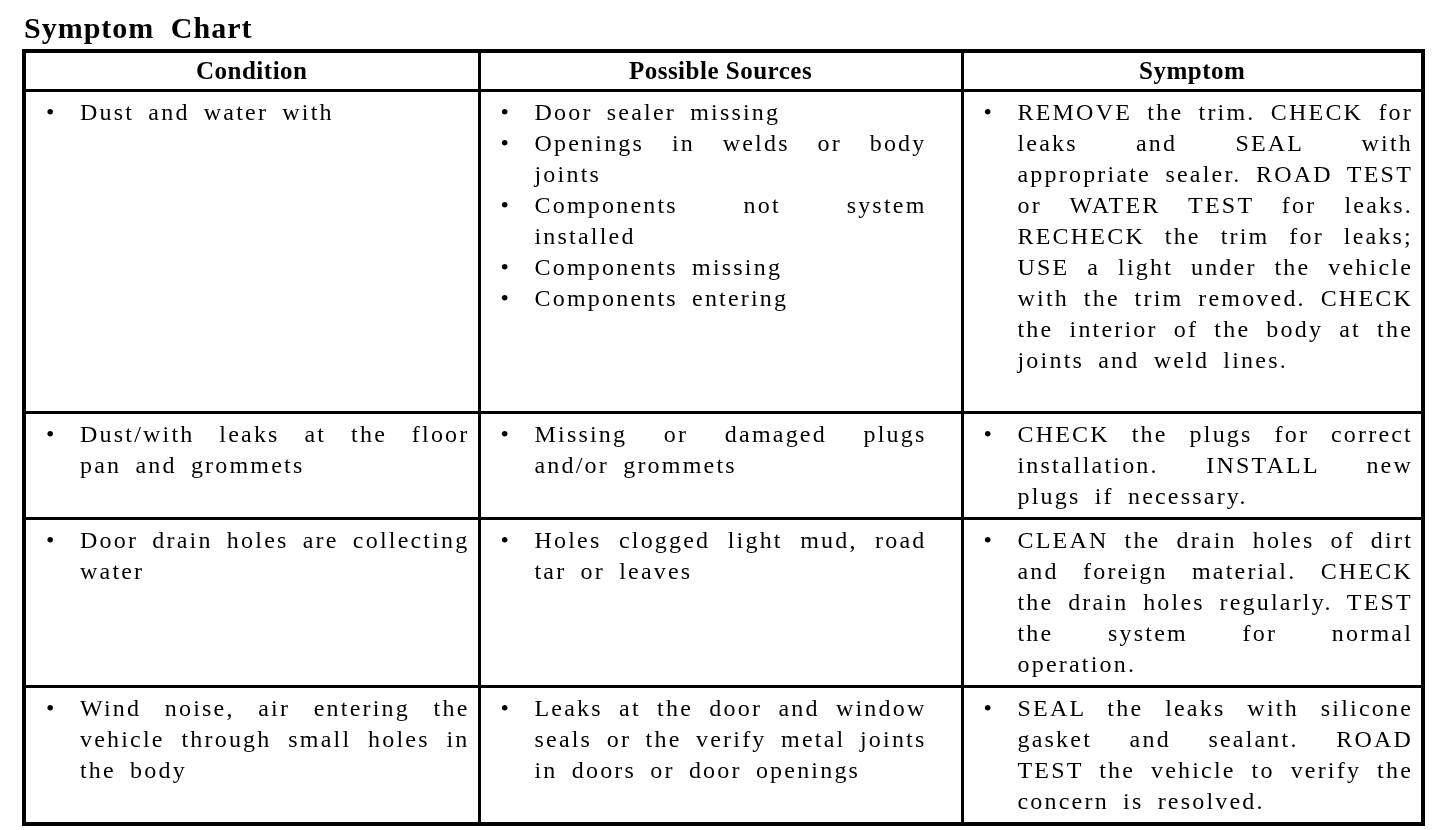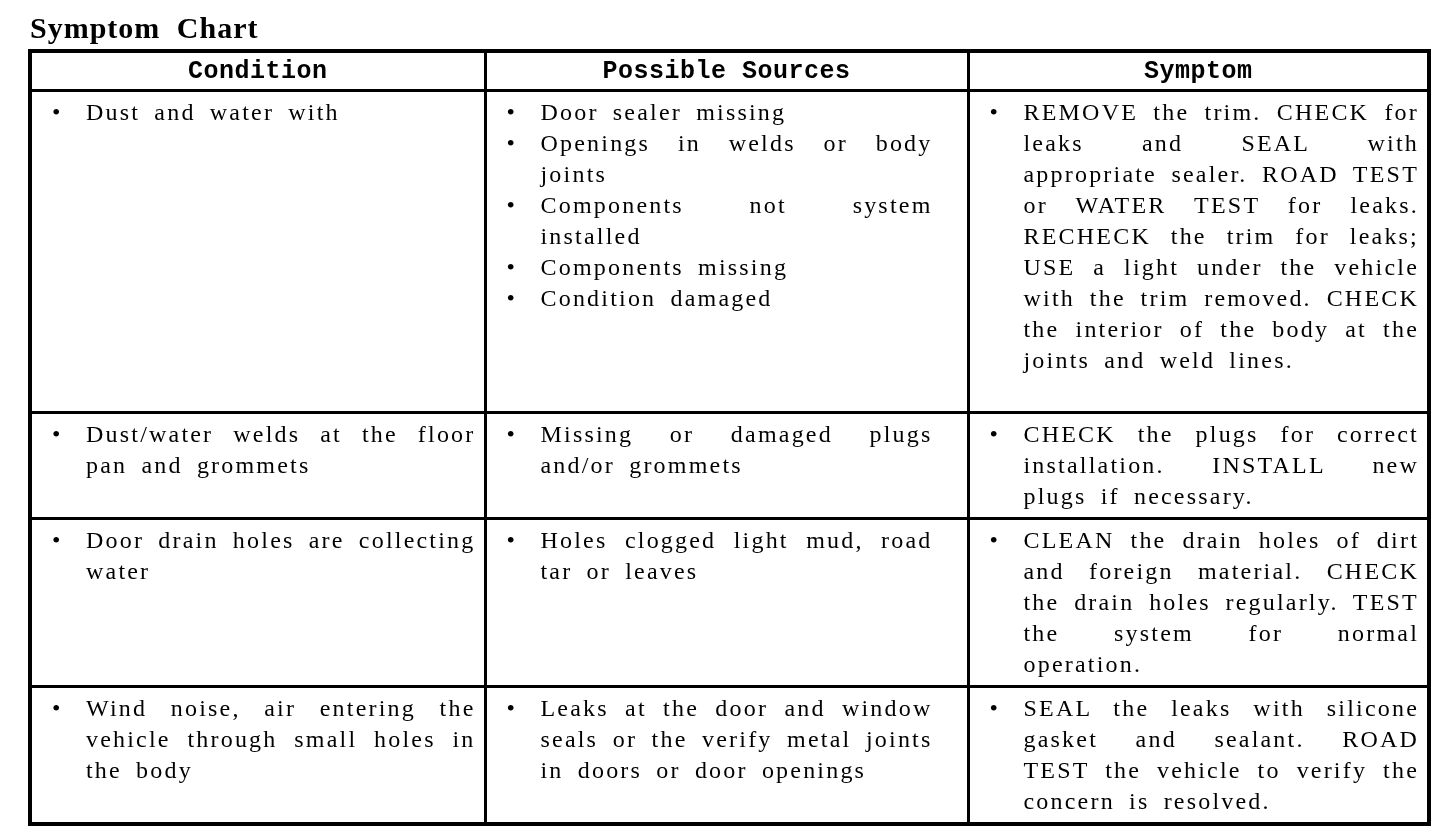--- a/index.html
+++ b/index.html
@@ -7,21 +7,21 @@
     padding: 0;
     background: #ffffff;
     color: #000000;
   }
   body {
     width: 1456px;
     height: 830px;
     overflow: hidden;
   }
   .page {
-    padding: 12px 0 0 28px;
+    padding: 12px 0 0 22px;
   }
   .doc-title {
     font-family: "Liberation Serif", serif;
     font-weight: bold;
     font-size: 30px;
     line-height: 32px;
     letter-spacing: 1px;
     word-spacing: 8px;
     margin: 0 0 5px 2px;
   }
@@ -29,21 +29,21 @@
     border-collapse: collapse;
     table-layout: fixed;
     width: 1399px;
     border: 4px solid #000;
   }
   .symptom-table th,
   .symptom-table td {
     border: 3px solid #000;
   }
   .symptom-table th {
-    font-family: Liberation Mono, monospace;
+    font-family: Liberation Serif, serif;
     font-weight: bold;
     font-size: 25px;
     letter-spacing: 0.5px;
     text-align: center;
     vertical-align: middle;
     height: 36px;
     padding: 0;
   }
   .symptom-table td {
     vertical-align: top;
@@ -115,36 +115,36 @@
           <div class="item">
             <span class="bullet">•</span>
             <span class="item-text">Components not system installed</span>
           </div>
           <div class="item">
             <span class="bullet">•</span>
             <span class="item-text">Components missing</span>
           </div>
           <div class="item">
             <span class="bullet">•</span>
-            <span class="item-text">Condition damaged</span>
+            <span class="item-text">Components entering</span>
           </div>
         </td>
         <td class="col-action">
           <div class="item">
             <span class="bullet">•</span>
             <span class="item-text">REMOVE the trim. CHECK for leaks and SEAL with appropriate sealer. ROAD TEST or WATER TEST for leaks. RECHECK the trim for leaks; USE a light under the vehicle with the trim removed. CHECK the interior of the body at the joints and weld lines.</span>
           </div>
         </td>
       </tr>
 
       <tr class="row-2">
         <td class="col-condition">
           <div class="item">
             <span class="bullet">•</span>
-            <span class="item-text">Dust/water welds at the floor pan and grommets</span>
+            <span class="item-text">Dust/with leaks at the floor pan and grommets</span>
           </div>
         </td>
         <td class="col-sources">
           <div class="item">
             <span class="bullet">•</span>
             <span class="item-text">Missing or damaged plugs and/or grommets</span>
           </div>
         </td>
         <td class="col-action">
           <div class="item">

